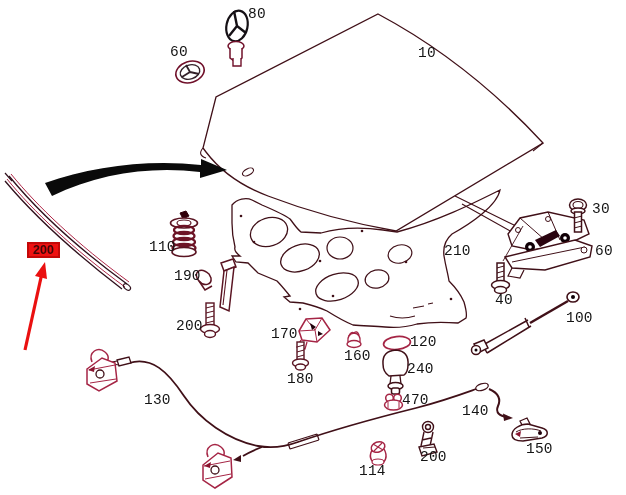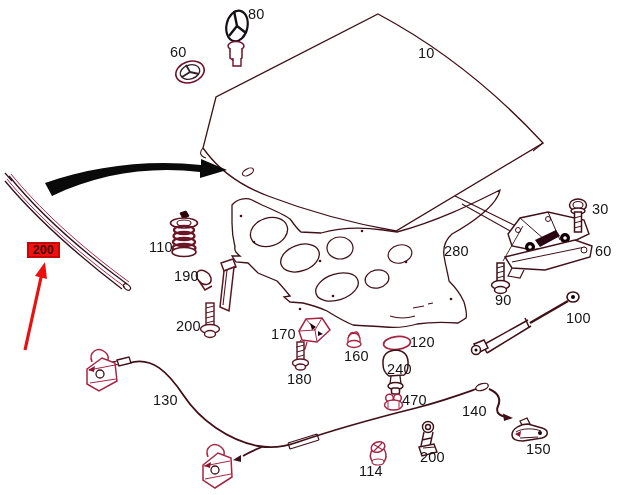--- a/index.html
+++ b/index.html
@@ -1,20 +1,20 @@
 <!DOCTYPE html>
 <html><head>
 <meta charset="utf-8">
 <style>
   html,body{margin:0;padding:0;background:#fff;}
   .stage{position:relative;width:626px;height:495px;background:#fff;overflow:hidden;
          font-family:"Liberation Sans",sans-serif;}
   .stage svg{position:absolute;left:0;top:0;}
   .plabel{position:absolute;font-size:14.5px;color:#141414;letter-spacing:0.2px;
-          font-family:Liberation Sans, sans-serif;line-height:1;user-select:none;cursor:pointer;}
+          font-family:Liberation Mono, monospace;line-height:1;user-select:none;cursor:pointer;}
   .hlbox{position:absolute;left:27px;top:242px;width:33px;height:16px;
          background:#ee1111;border:2px solid #c40808;box-sizing:border-box;
          display:flex;align-items:center;justify-content:center;
          font-size:12.5px;font-weight:bold;color:#400607;cursor:pointer;}
 </style>
 </head>
 <body>
 
 <div class="stage">
 
@@ -243,32 +243,32 @@
     <polygon points="45,262 35,276 47,279" fill="#ea1010"></polygon>
   </g>
 </svg>
 
 <span class="plabel" style="left:418px;top:46px">10</span>
 <span class="plabel" style="left:248px;top:7px">80</span>
 <span class="plabel" style="left:170px;top:45px">60</span>
 <span class="plabel" style="left:149px;top:240px">110</span>
 <span class="plabel" style="left:174px;top:269px">190</span>
 <span class="plabel" style="left:176px;top:319px">200</span>
-<span class="plabel" style="left:444px;top:244px">280</span>
+<span class="plabel" style="left:444px;top:244px">210</span>
 <span class="plabel" style="left:592px;top:202px">30</span>
 <span class="plabel" style="left:595px;top:244px">60</span>
-<span class="plabel" style="left:495px;top:293px">90</span>
+<span class="plabel" style="left:495px;top:293px">40</span>
 <span class="plabel" style="left:566px;top:311px">100</span>
 <span class="plabel" style="left:271px;top:327px">170</span>
 <span class="plabel" style="left:287px;top:372px">180</span>
 <span class="plabel" style="left:344px;top:349px">160</span>
 <span class="plabel" style="left:410px;top:335px">120</span>
-<span class="plabel" style="left:387px;top:362px">240</span>
+<span class="plabel" style="left:407px;top:362px">240</span>
 <span class="plabel" style="left:402px;top:393px">470</span>
-<span class="plabel" style="left:153px;top:393px">130</span>
+<span class="plabel" style="left:144px;top:393px">130</span>
 <span class="plabel" style="left:462px;top:404px">140</span>
 <span class="plabel" style="left:359px;top:464px">114</span>
 <span class="plabel" style="left:420px;top:450px">200</span>
 <span class="plabel" style="left:526px;top:442px">150</span>
 
 <div class="hlbox">200</div>
 
 </div>
 
 </body></html>

